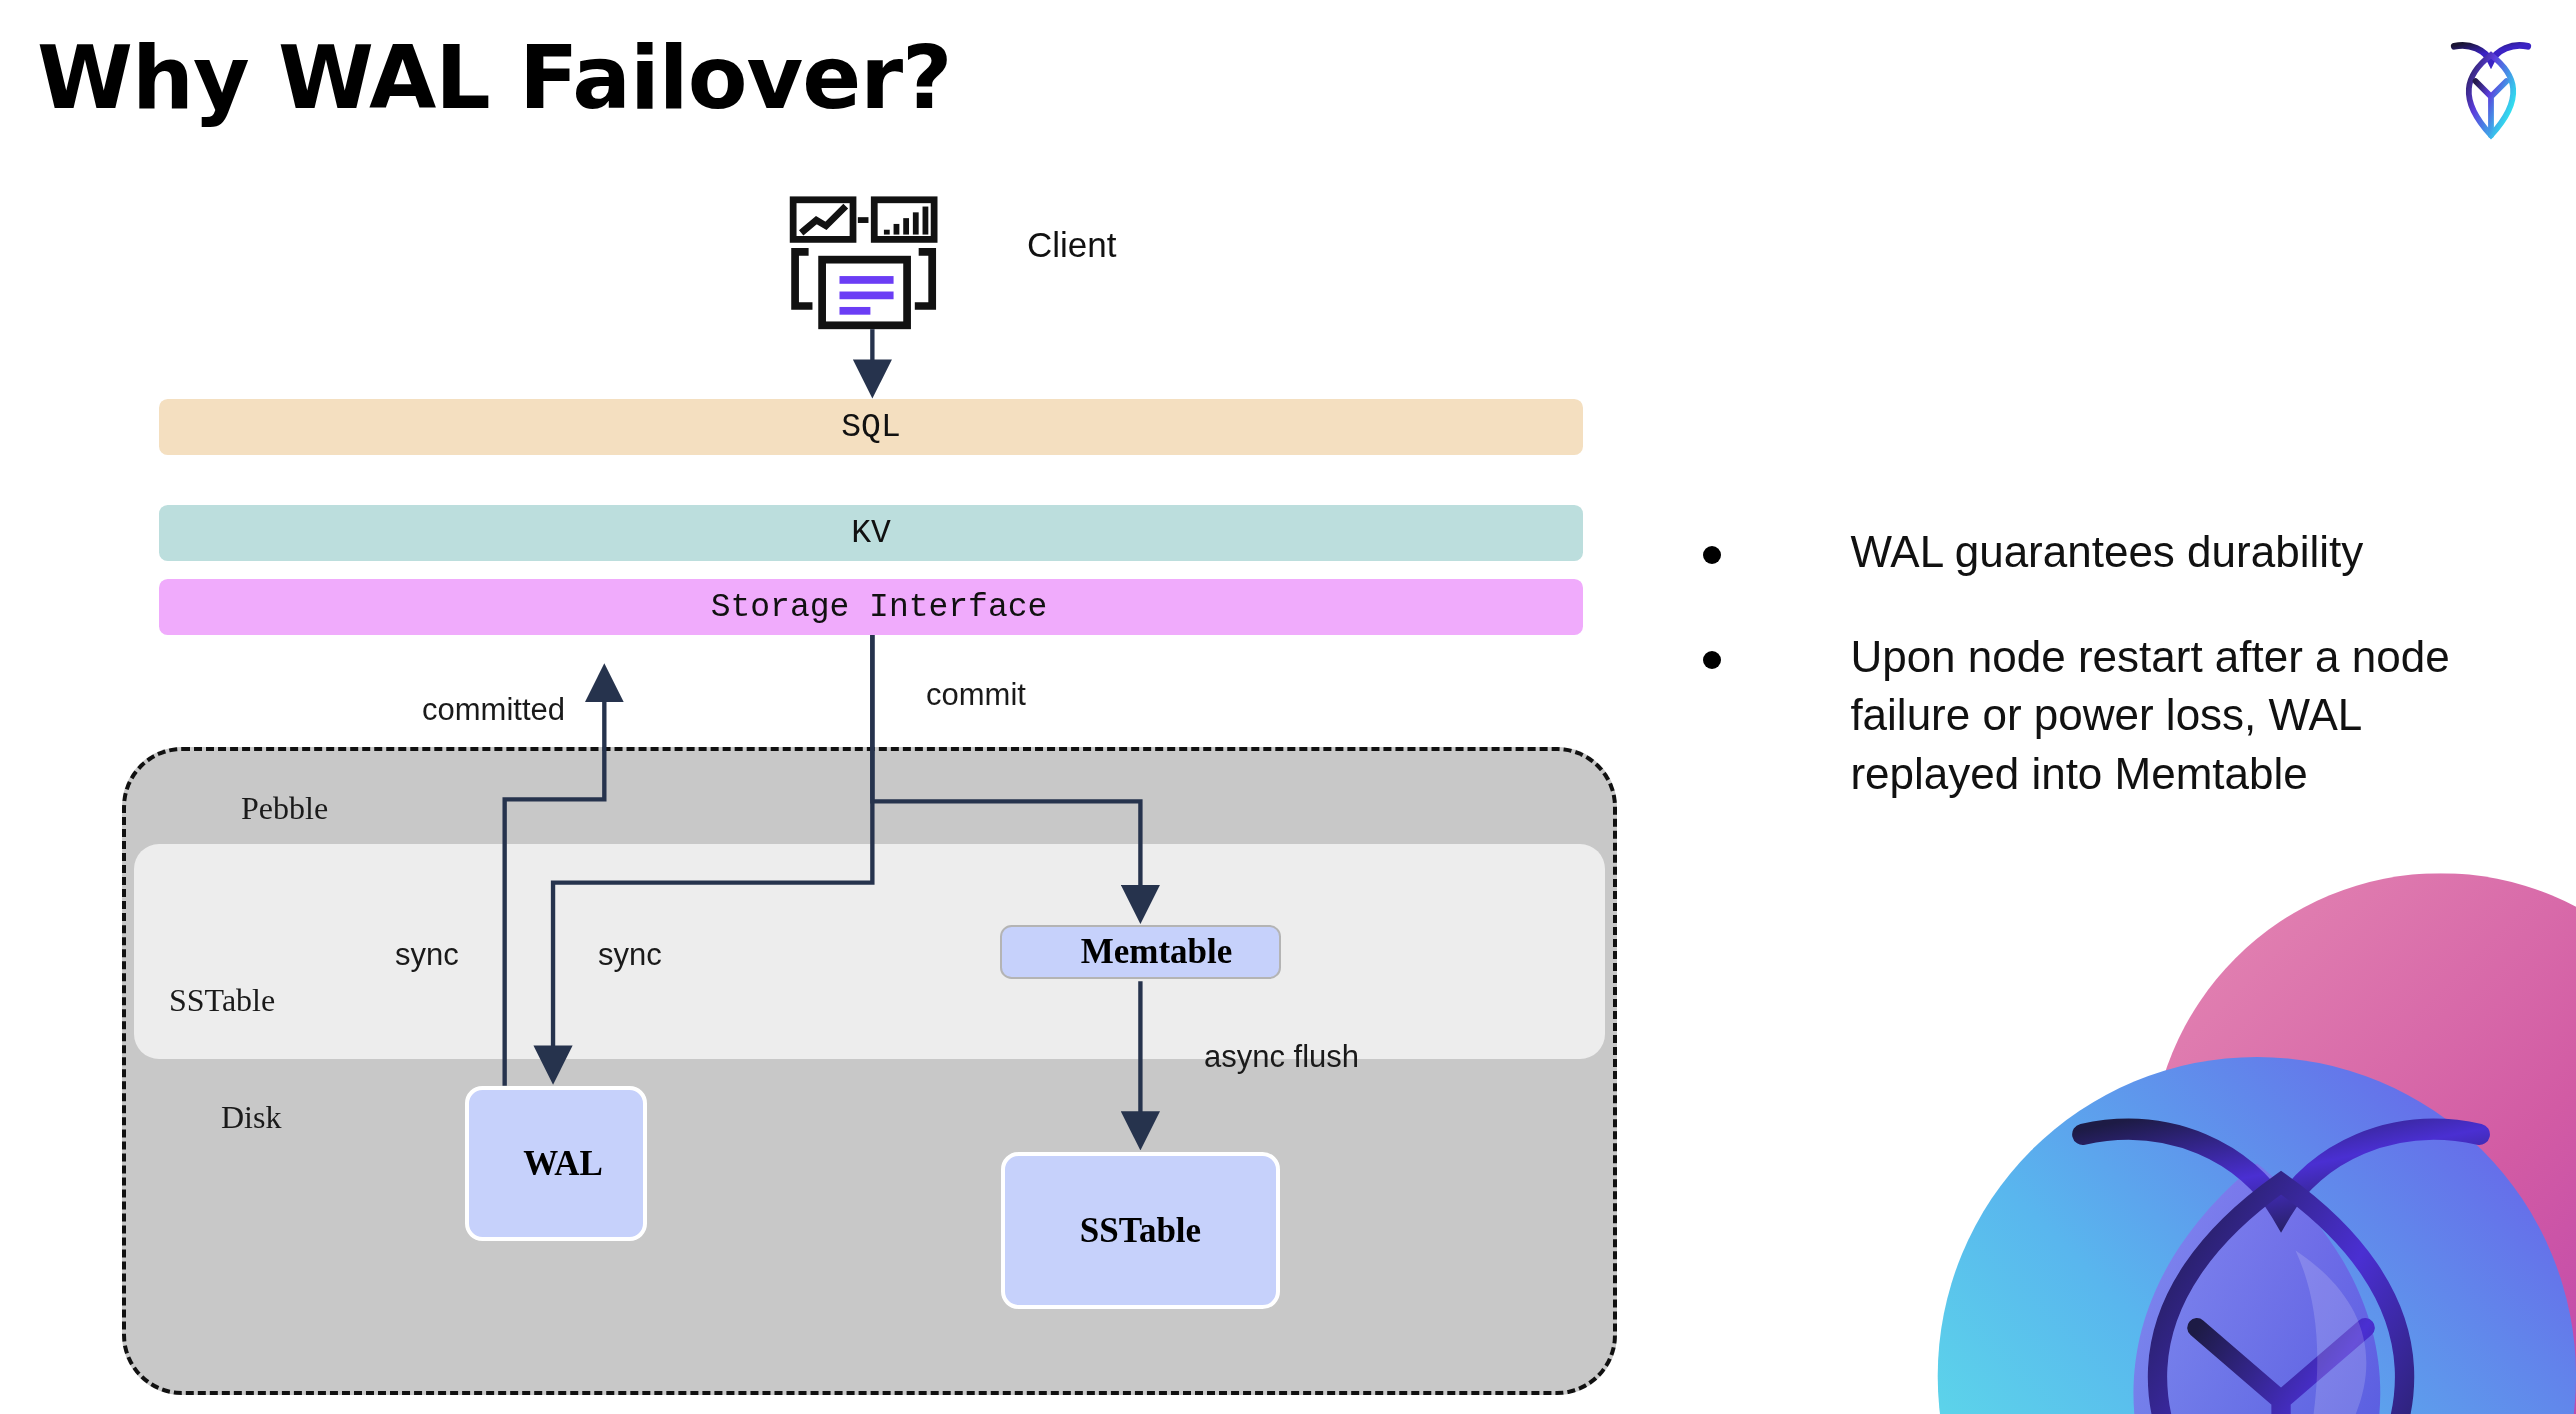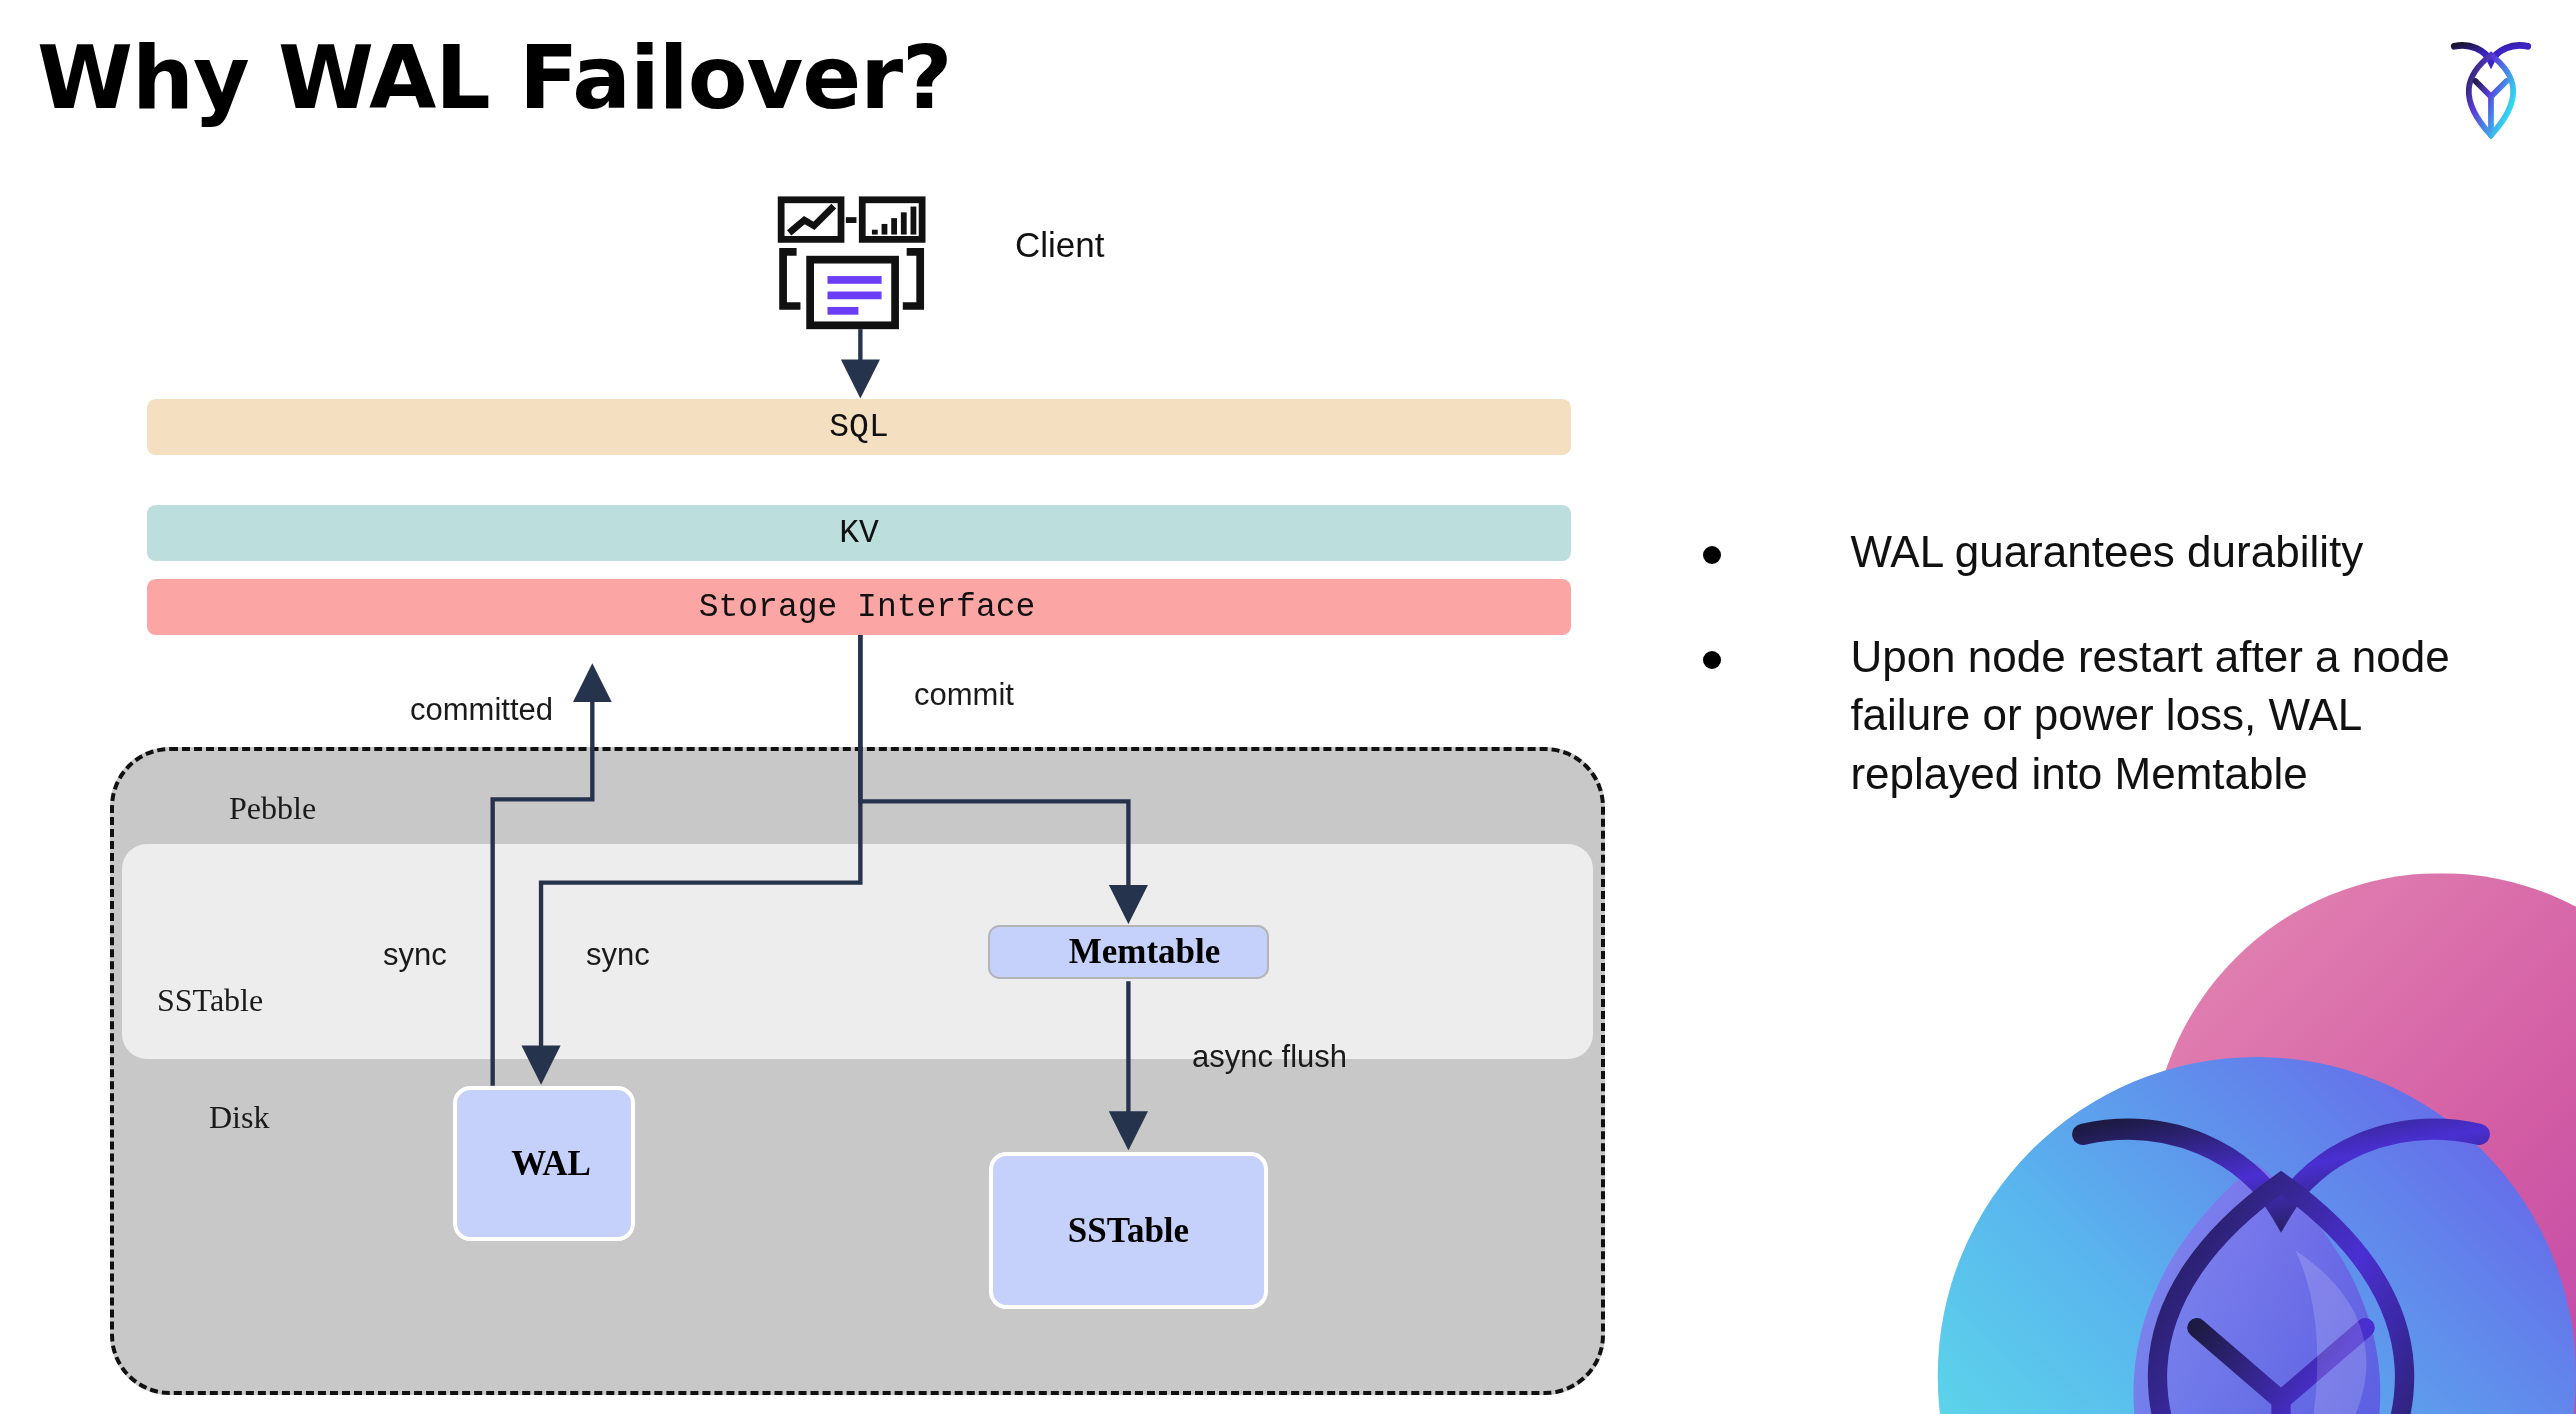--- a/index.html
+++ b/index.html
@@ -21,30 +21,30 @@
   
   #brand-logo { position:absolute; right:27px; top:23px; width:116px; height:124px; }
 
   
   #corner-art {
     position:absolute; right:0; bottom:0; width:735px; height:542px;
     pointer-events:none; overflow:hidden;
   }
 
   
-  #diagram { position:absolute; left:4px; top:0; width:1645px; height:1079px; }
+  #diagram { position:absolute; left:16px; top:0; width:1645px; height:1079px; }
 
   .layer-bar {
     position:absolute; height:56px; border-radius:8.7px;
     display:flex; align-items:center; justify-content:center;
     font-family:Liberation Mono, monospace; font-size:33px; color:#111;
   }
   #bar-sql  { left:143px; top:399px;  width:1424px; background:#f4dfc0; }
   #bar-kv   { left:143px; top:505px;  width:1424px; background:#bcdedd; }
-  #bar-si   { left:143px; top:579px;  width:1424px; background:#fca5a5;padding-left:16px; }
+  #bar-si   { left:143px; top:579px;  width:1424px; background:#f0abfc;padding-left:16px; }
 
   
   #pebble-box {
     position:absolute; left:106px; top:747px; width:1495px; height:648px;
     background:#c8c8c8; border:4.8px dashed #111; border-radius:60px;
   }
   #memory-box {
     position:absolute; left:118px; top:844px; width:1471px; height:215px;
     background:#ededed; border-radius:25px;
   }

